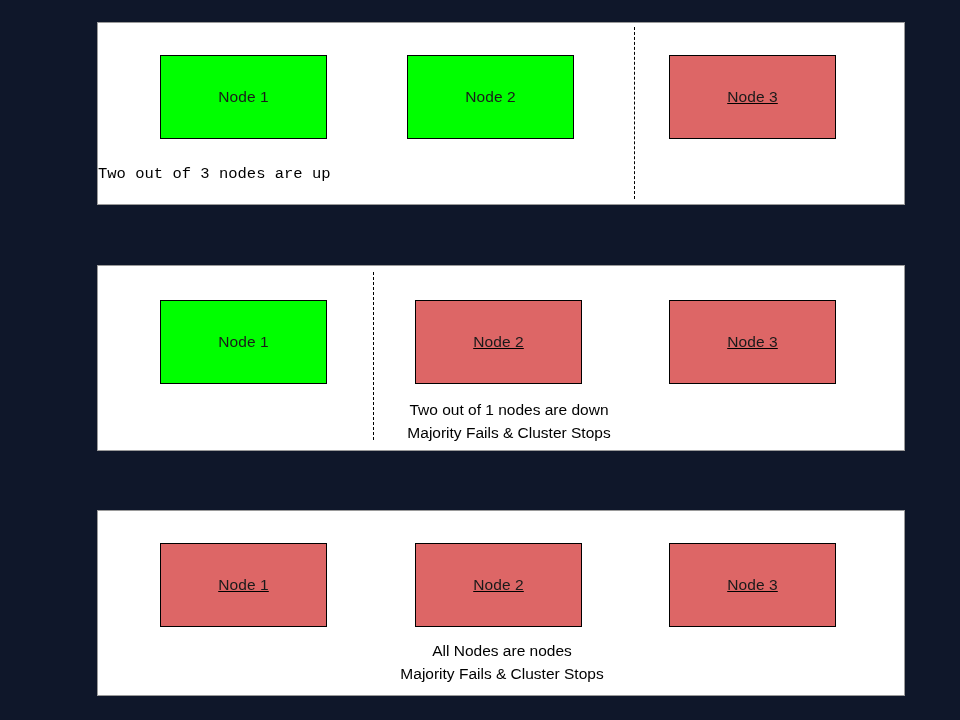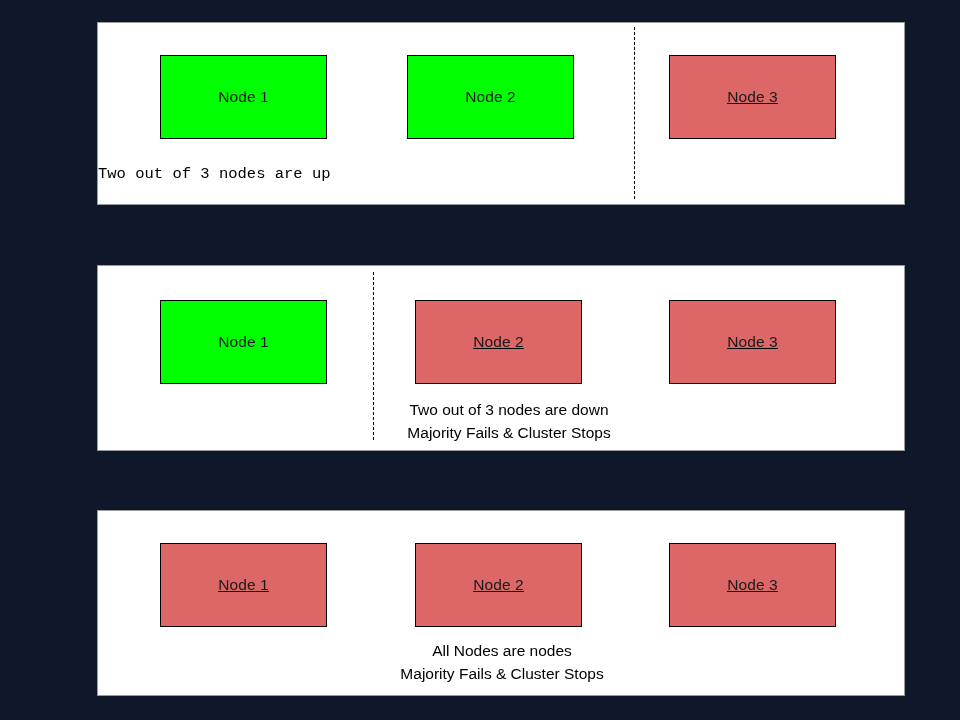--- a/index.html
+++ b/index.html
@@ -138,21 +138,21 @@
       <span class="node-label">Node 2</span>
     </div>
 
     <div class="node-box state-down p2-n3">
       <span class="node-label">Node 3</span>
     </div>
 
     <div class="divider p2-divider"></div>
 
     <div class="caption p2-caption">
-      <span class="cap-line cap-line-1">Two out of 3 nodes are down</span>
+      <span class="cap-line cap-line-1">Two out of 1 nodes are down</span>
       <span class="cap-line cap-line-2">Majority Fails &amp; Cluster Stops</span>
     </div>
   </div>
 
   <div class="panel panel-3">
 
     <div class="node-box state-down p3-n1">
       <span class="node-label">Node 1</span>
     </div>
 

